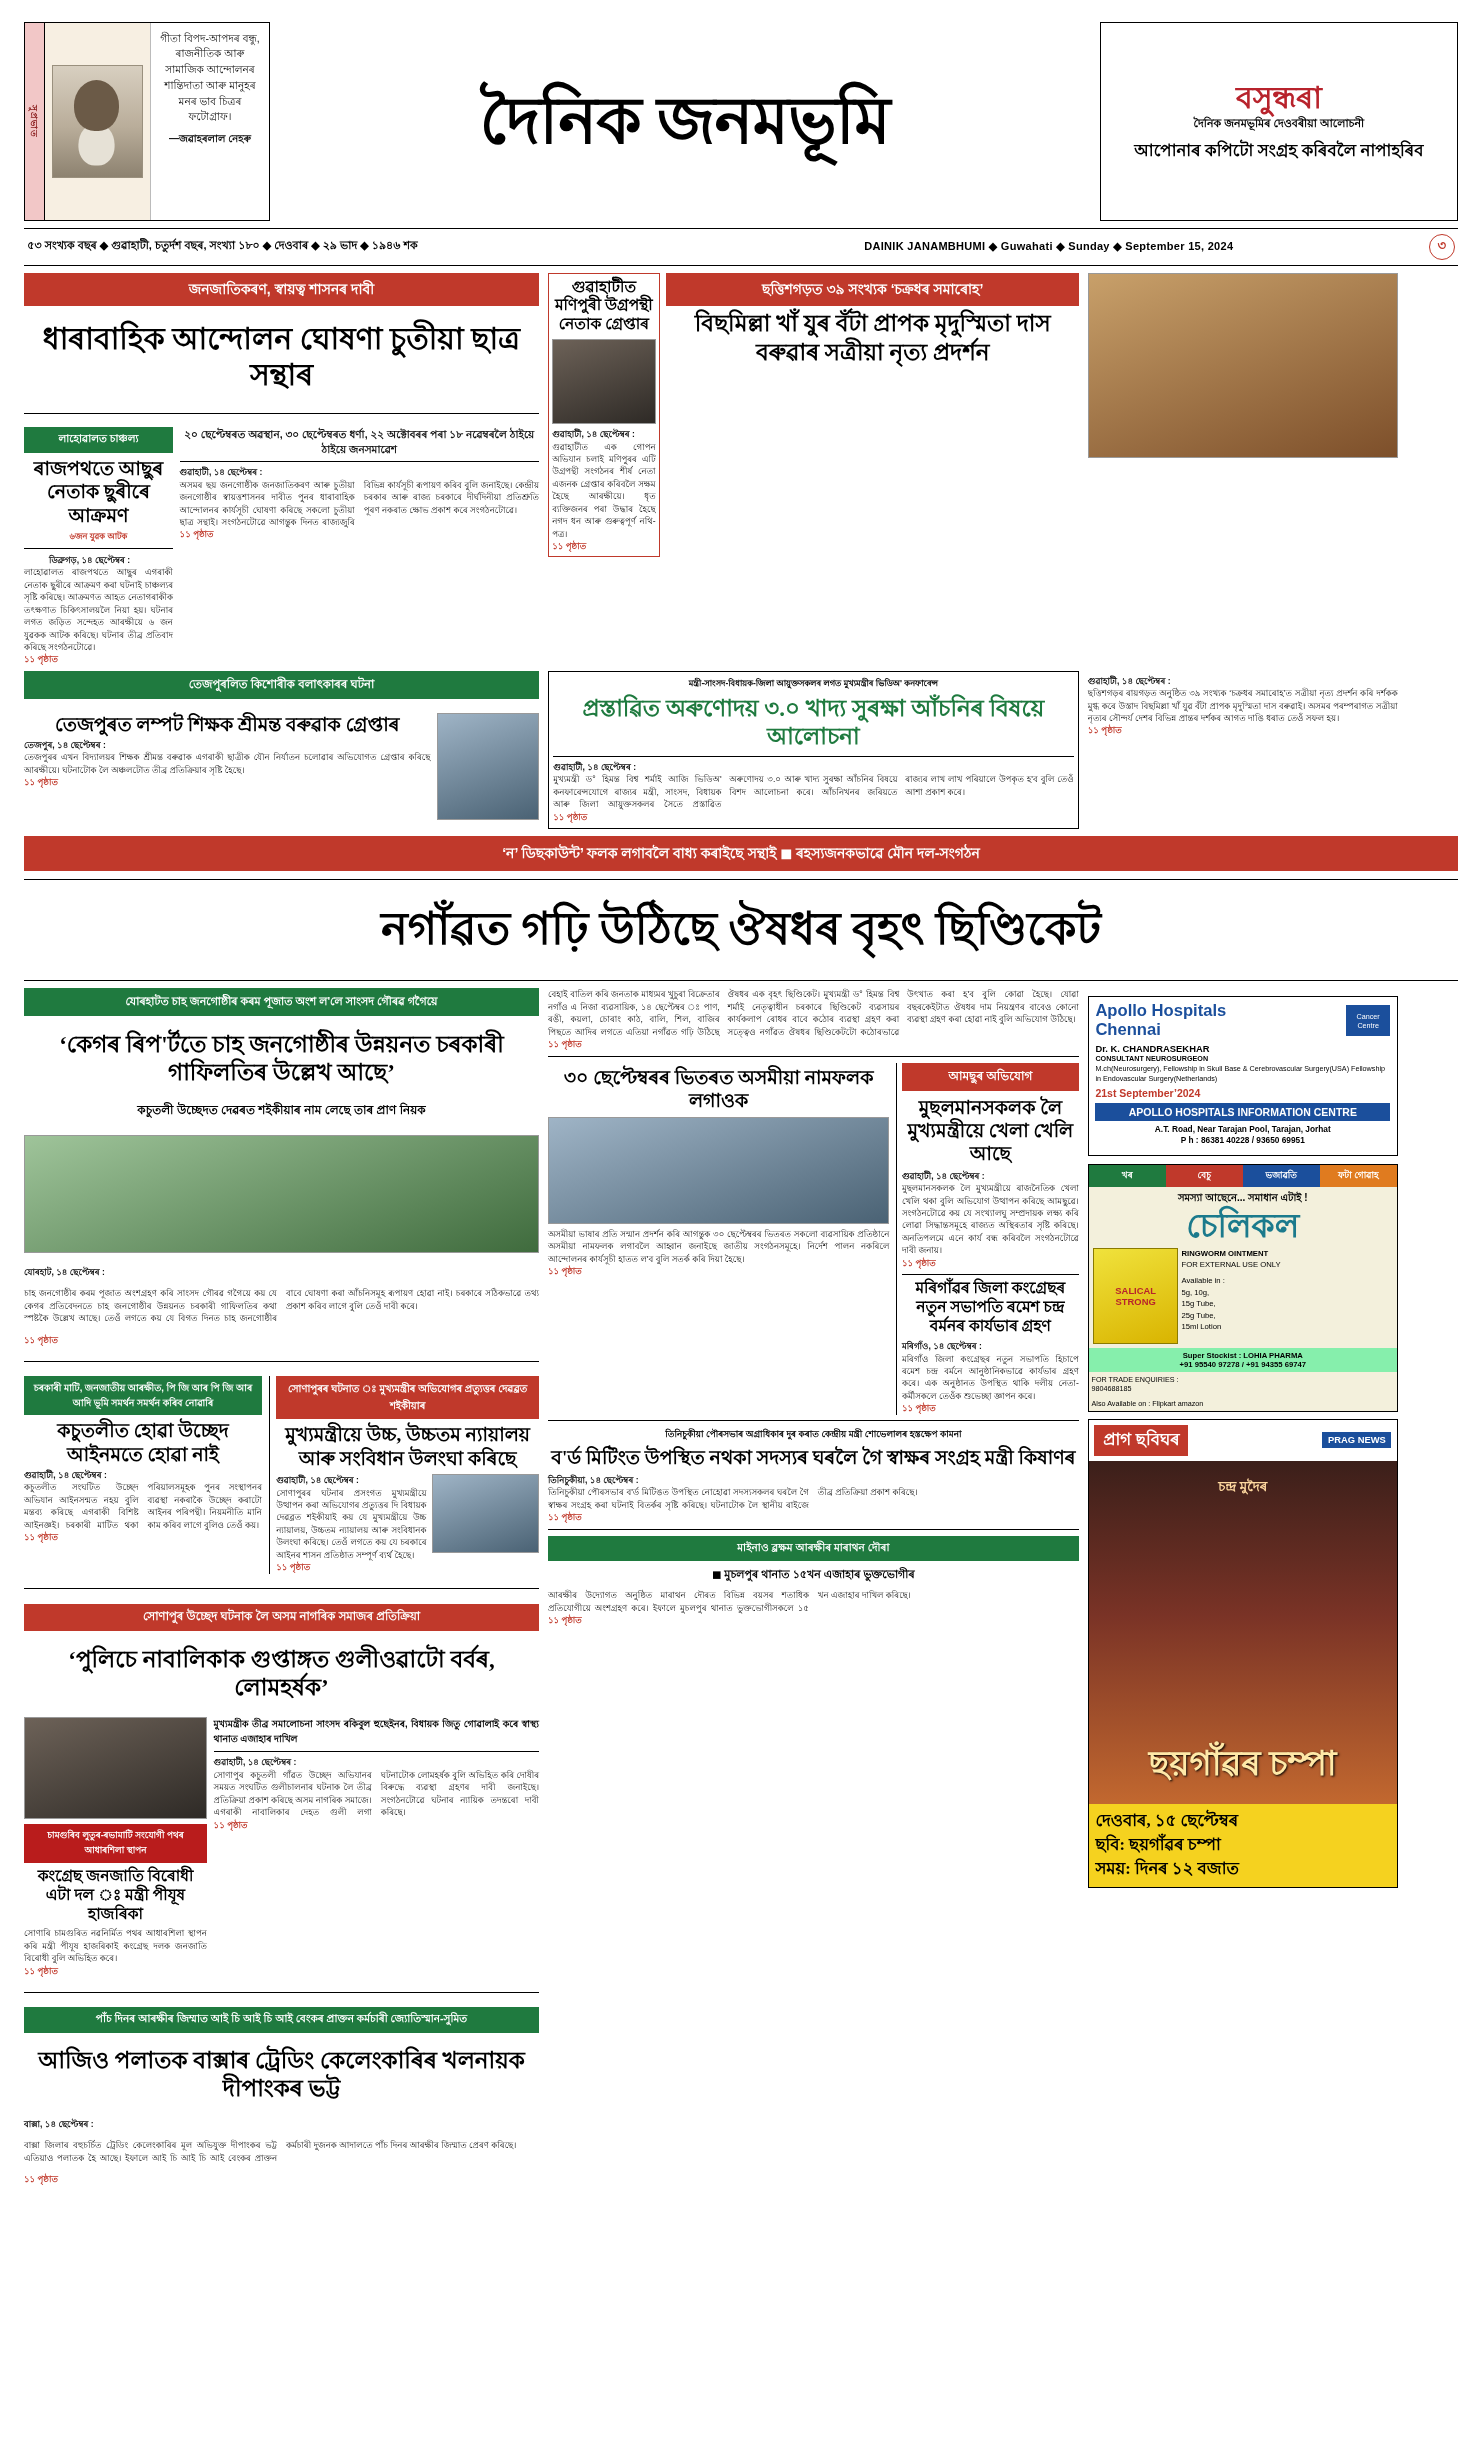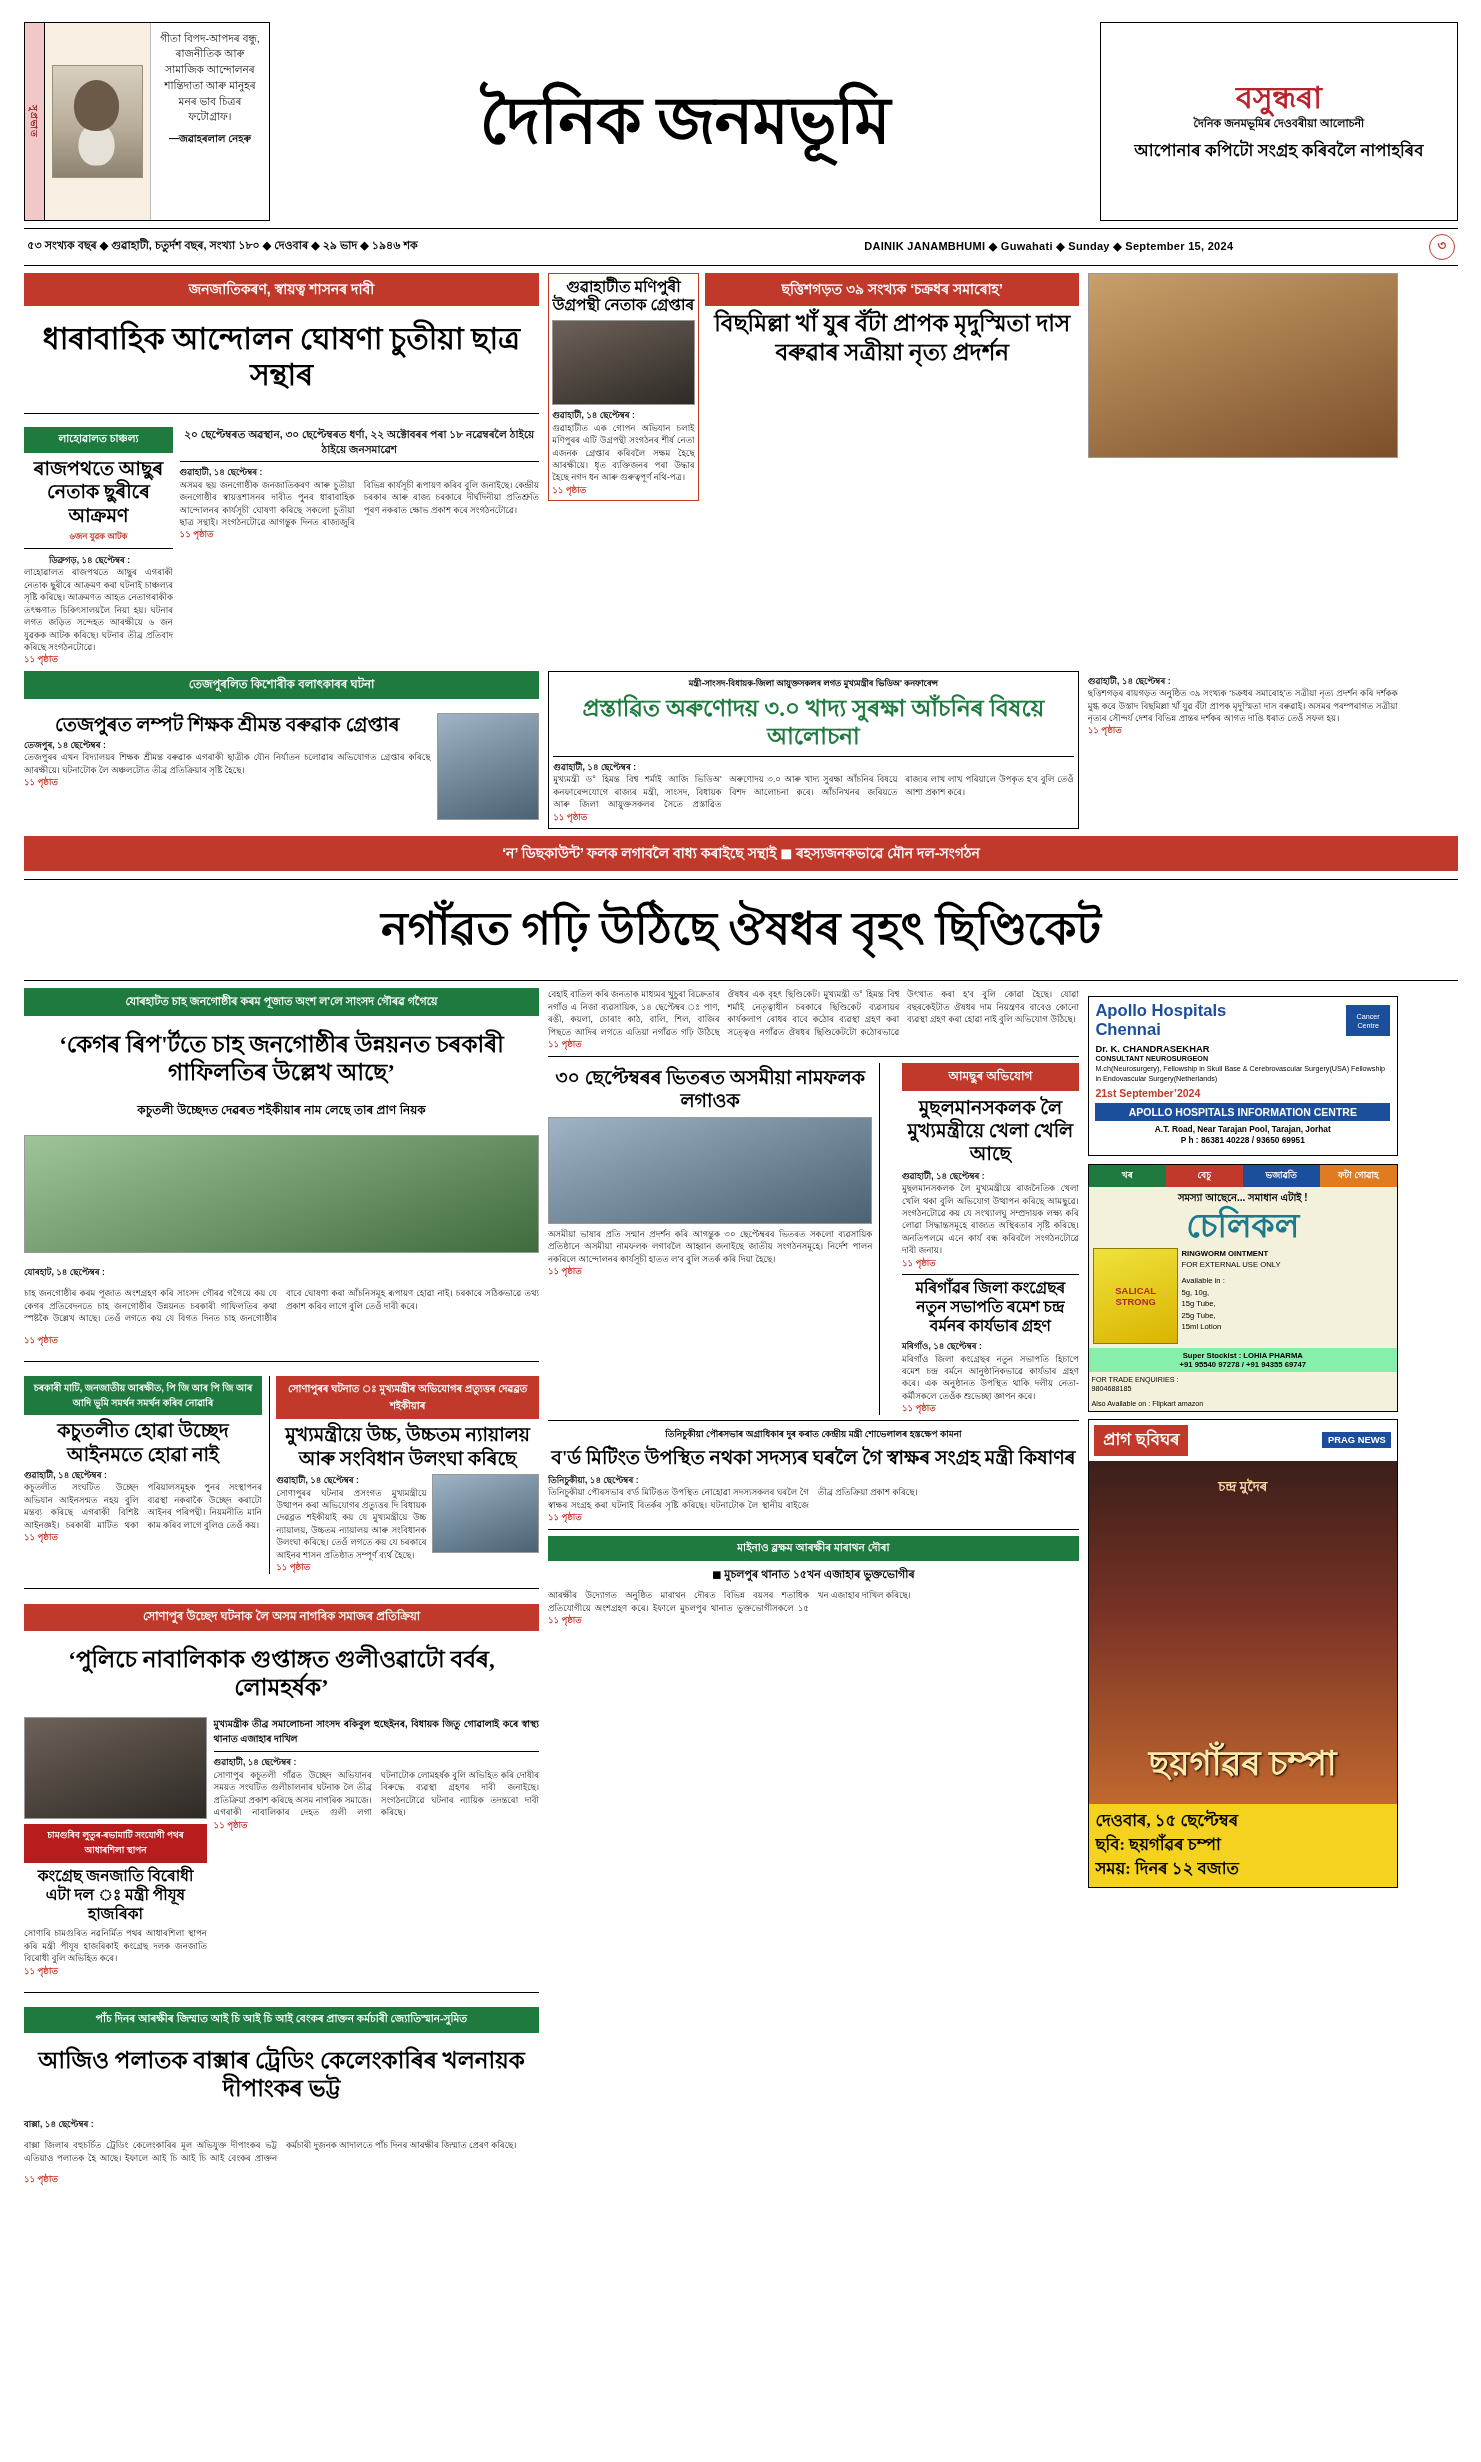--- a/index.html
+++ b/index.html
@@ -160,21 +160,21 @@
           <div class="thinsep"></div>
           <div class="body" style="font-weight:bold;">গুৱাহাটী, ১৪ ছেপ্টেম্বৰ :</div>
           <div class="body two">অসমৰ ছয় জনগোষ্ঠীক জনজাতিকৰণ আৰু চুতীয়া জনগোষ্ঠীৰ স্বায়ত্তশাসনৰ দাবীত পুনৰ ধাৰাবাহিক আন্দোলনৰ কাৰ্যসূচী ঘোষণা কৰিছে সকলো চুতীয়া ছাত্ৰ সন্থাই। সংগঠনটোৱে আগন্তুক দিনত ৰাজ্যজুৰি বিভিন্ন কাৰ্যসূচী ৰূপায়ণ কৰিব বুলি জনাইছে। কেন্দ্ৰীয় চৰকাৰ আৰু ৰাজ্য চৰকাৰে দীৰ্ঘদিনীয়া প্ৰতিশ্ৰুতি পূৰণ নকৰাত ক্ষোভ প্ৰকাশ কৰে সংগঠনটোৱে।</div>
           <div class="body more">১১ পৃষ্ঠাত</div>
         </div>
       </div>
     </div>
 
     <div class="col c2">
       <div class="flexrow">
-        <div style="width:151px;">
+        <div style="width:112px;">
           <div class="box" style="border-color:#c0392b; padding:3.3px;">
             <div class="hl hl-s" style="text-align:center; color:#000;">গুৱাহাটীত মণিপুৰী উগ্ৰপন্থী নেতাক গ্ৰেপ্তাৰ</div>
             <div class="imgph dark" style="height:83px; margin:4.4px 0;"></div>
             <div class="body" style="font-weight:bold;">গুৱাহাটী, ১৪ ছেপ্টেম্বৰ :</div>
             <div class="body">গুৱাহাটীত এক গোপন অভিযান চলাই মণিপুৰৰ এটি উগ্ৰপন্থী সংগঠনৰ শীৰ্ষ নেতা এজনক গ্ৰেপ্তাৰ কৰিবলৈ সক্ষম হৈছে আৰক্ষীয়ে। ধৃত ব্যক্তিজনৰ পৰা উদ্ধাৰ হৈছে নগদ ধন আৰু গুৰুত্বপূৰ্ণ নথি-পত্ৰ।</div>
             <div class="body more">১১ পৃষ্ঠাত</div>
           </div>
         </div>
         <div style="flex:1;">
           <div class="redbar">ছত্তিশগড়ত ৩৯ সংখ্যক ‘চক্ৰধৰ সমাৰোহ’</div>
@@ -294,21 +294,21 @@
 
       <div class="sep"></div>
 
       <div class="flexrow">
         <div style="flex:1;">
           <div class="hl hl-m" style="text-align:center; margin-top:3.3px;">৩০ ছেপ্টেম্বৰৰ ভিতৰত অসমীয়া নামফলক লগাওক</div>
           <div class="imgph cool" style="height:105px; margin:4.4px 0;"></div>
           <div class="body">অসমীয়া ভাষাৰ প্ৰতি সন্মান প্ৰদৰ্শন কৰি আগন্তুক ৩০ ছেপ্টেম্বৰৰ ভিতৰত সকলো ব্যৱসায়িক প্ৰতিষ্ঠানে অসমীয়া নামফলক লগাবলৈ আহ্বান জনাইছে জাতীয় সংগঠনসমূহে। নিৰ্দেশ পালন নকৰিলে আন্দোলনৰ কাৰ্যসূচী হাতত ল'ব বুলি সতৰ্ক কৰি দিয়া হৈছে।</div>
           <div class="body more">১১ পৃষ্ঠাত</div>
         </div>
-        <div style="width:177px; border-left:1.1px solid #000; padding-left:22px;">
+        <div style="width:177px; border-left:1.1px solid #000; padding-left:5px;">
           <div class="redbar" style="font-size:12px;">আমছুৰ অভিযোগ</div>
           <div class="hl hl-m" style="text-align:center; margin:4.4px 0;">মুছলমানসকলক লৈ মুখ্যমন্ত্ৰীয়ে খেলা খেলি আছে</div>
           <div class="body" style="font-weight:bold;">গুৱাহাটী, ১৪ ছেপ্টেম্বৰ :</div>
           <div class="body">মুছলমানসকলক লৈ মুখ্যমন্ত্ৰীয়ে ৰাজনৈতিক খেলা খেলি থকা বুলি অভিযোগ উত্থাপন কৰিছে আমছুৱে। সংগঠনটোৱে কয় যে সংখ্যালঘু সম্প্ৰদায়ক লক্ষ্য কৰি লোৱা সিদ্ধান্তসমূহে ৰাজ্যত অস্থিৰতাৰ সৃষ্টি কৰিছে। অনতিপলমে এনে কাৰ্য বন্ধ কৰিবলৈ সংগঠনটোৱে দাবী জনায়।</div>
           <div class="body more">১১ পৃষ্ঠাত</div>
           <div class="thinsep"></div>
           <div class="hl hl-s" style="text-align:center; margin:4.4px 0;">মৰিগাঁৱৰ জিলা কংগ্ৰেছৰ নতুন সভাপতি ৰমেশ চন্দ্ৰ বৰ্মনৰ কাৰ্যভাৰ গ্ৰহণ</div>
           <div class="body" style="font-weight:bold;">মৰিগাঁও, ১৪ ছেপ্টেম্বৰ :</div>
           <div class="body">মৰিগাঁও জিলা কংগ্ৰেছৰ নতুন সভাপতি হিচাপে ৰমেশ চন্দ্ৰ বৰ্মনে আনুষ্ঠানিকভাৱে কাৰ্যভাৰ গ্ৰহণ কৰে। এক অনুষ্ঠানত উপস্থিত থাকি দলীয় নেতা-কৰ্মীসকলে তেওঁক শুভেচ্ছা জ্ঞাপন কৰে।</div>
           <div class="body more">১১ পৃষ্ঠাত</div>

